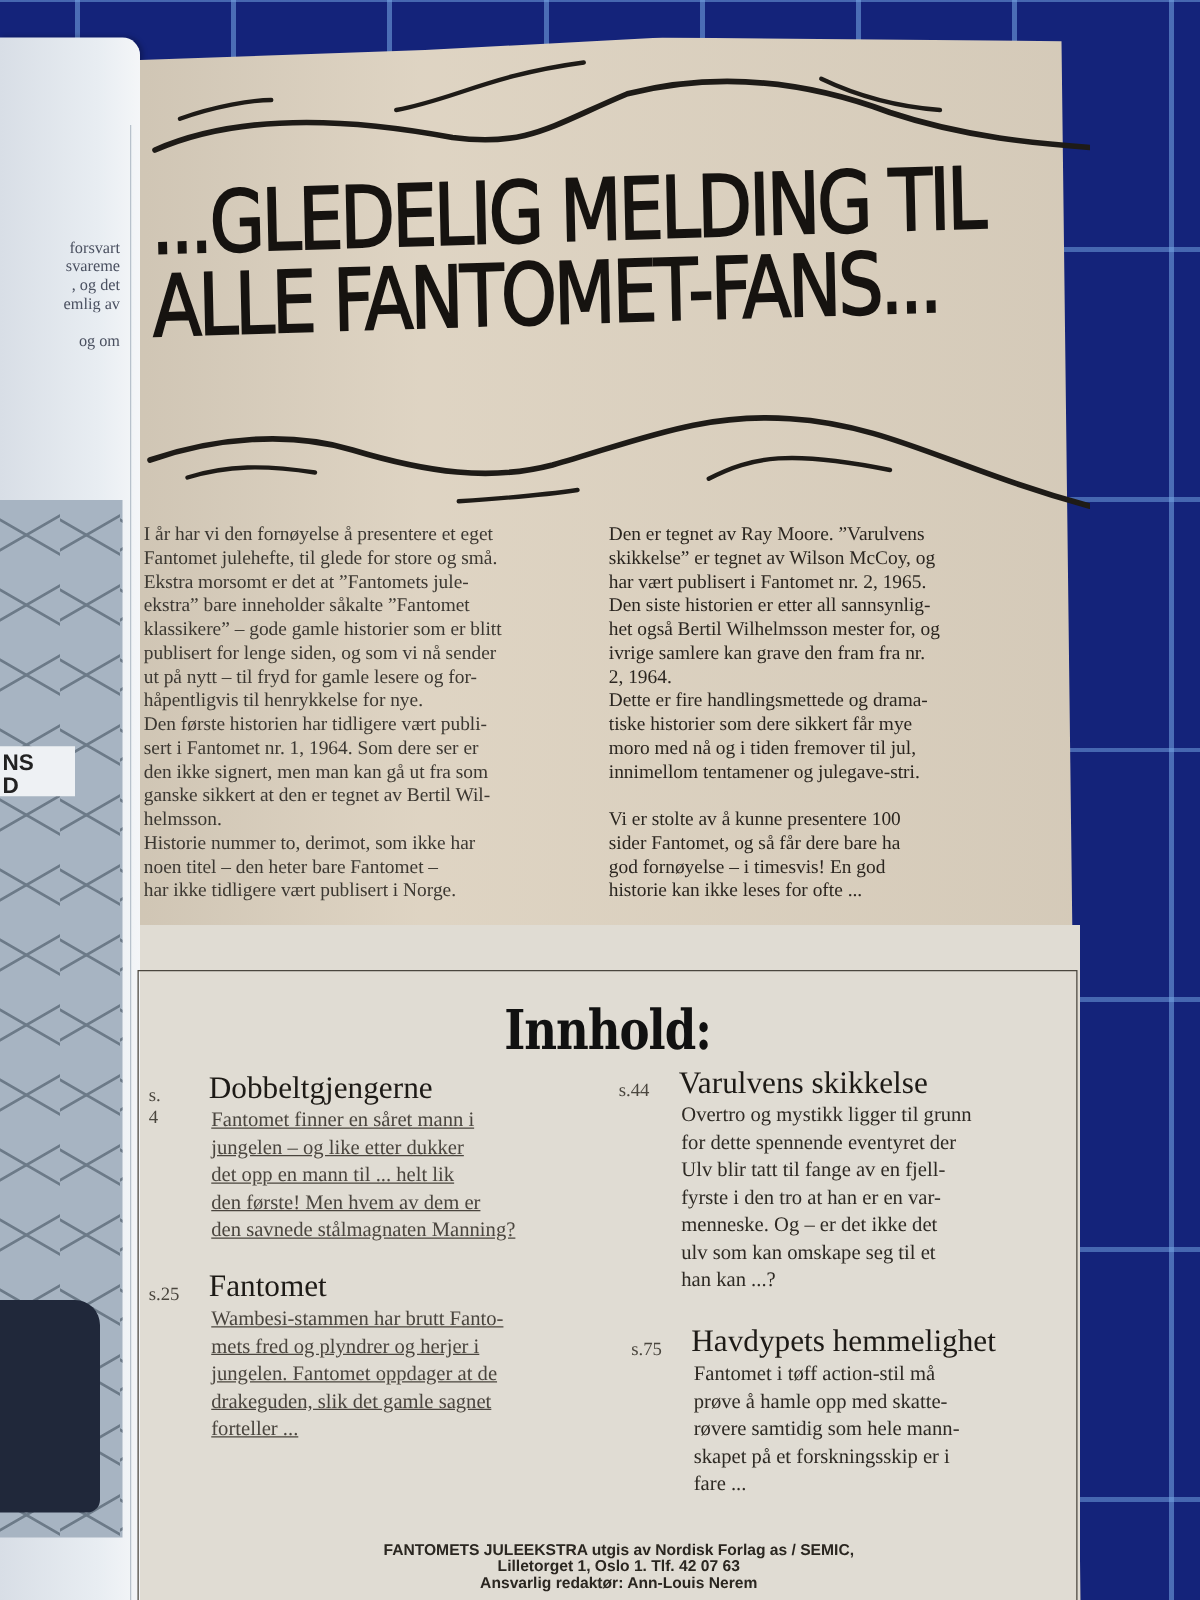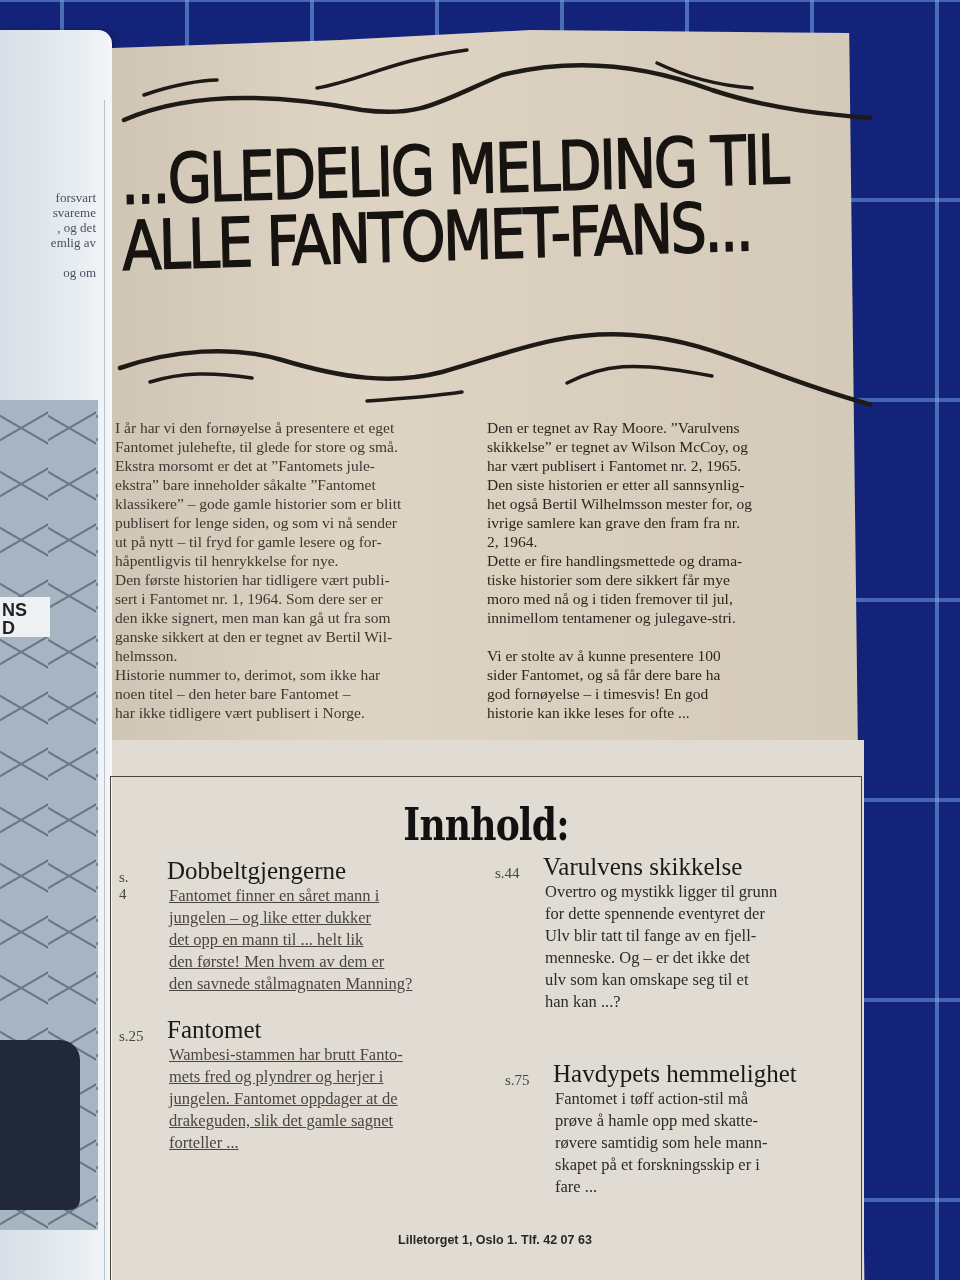--- a/index.html
+++ b/index.html
@@ -40,21 +40,21 @@
       linear-gradient(30deg,  transparent 46%, #6c7a88 47%, #6c7a88 49%, transparent 50%),
       linear-gradient(150deg, transparent 46%, #6c7a88 47%, #6c7a88 49%, transparent 50%);
     background-size:48px 56px;
     filter:blur(0.5px);
   }
   .hex-dark {
     position:absolute; left:0; top:1040px; width:80px; height:170px;
     background:#20283a; border-radius:0 20px 10px 0;
   }
   .left-label {
-    position:absolute; left:0; top:597px; width:50px; height:40px;
+    position:absolute; left:0; top:597px; width:60px; height:40px;
     background:#eef1f4; color:#222;
     font-family:"Liberation Sans", sans-serif; font-weight:bold; font-size:18px; line-height:18px;
     padding:4px 0 0 2px; box-sizing:border-box;
   }
 
   
   .page {
     position:absolute; left:112px; top:0; width:760px; height:1280px;
     background:#ddd2c0;
     clip-path: polygon(0 48px, 30% 40px, 55% 30px, 97% 33px, 99% 100%, 0 100%);
@@ -232,34 +232,37 @@
     </div>
   </div>
 
   <div class="toc-entry e3">
     <span class="toc-page">s.44</span>
     <span class="toc-name">Varulvens skikkelse</span>
     <div class="toc-desc">
       <div>Overtro og mystikk ligger til grunn</div>
       <div>for dette spennende eventyret der</div>
       <div>Ulv blir tatt til fange av en fjell-</div>
+      <div>fyrste i den tro at han er en var-</div>
       <div>menneske. Og – er det ikke det</div>
       <div>ulv som kan omskape seg til et</div>
       <div>han kan ...?</div>
     </div>
   </div>
 
   <div class="toc-entry e4">
     <span class="toc-page">s.75</span>
     <span class="toc-name">Havdypets hemmelighet</span>
     <div class="toc-desc">
       <div>Fantomet i tøff action-stil må</div>
       <div>prøve å hamle opp med skatte-</div>
       <div>røvere samtidig som hele mann-</div>
       <div>skapet på et forskningsskip er i</div>
       <div>fare ...</div>
     </div>
   </div>
 </div>
 
 <div class="imprint">
+  <div>FANTOMETS JULEEKSTRA utgis av Nordisk Forlag as / SEMIC,</div>
   <div>Lilletorget 1, Oslo 1. Tlf. 42 07 63</div>
+  <div>Ansvarlig redaktør: Ann-Louis Nerem</div>
 </div>
 
 </body></html>

